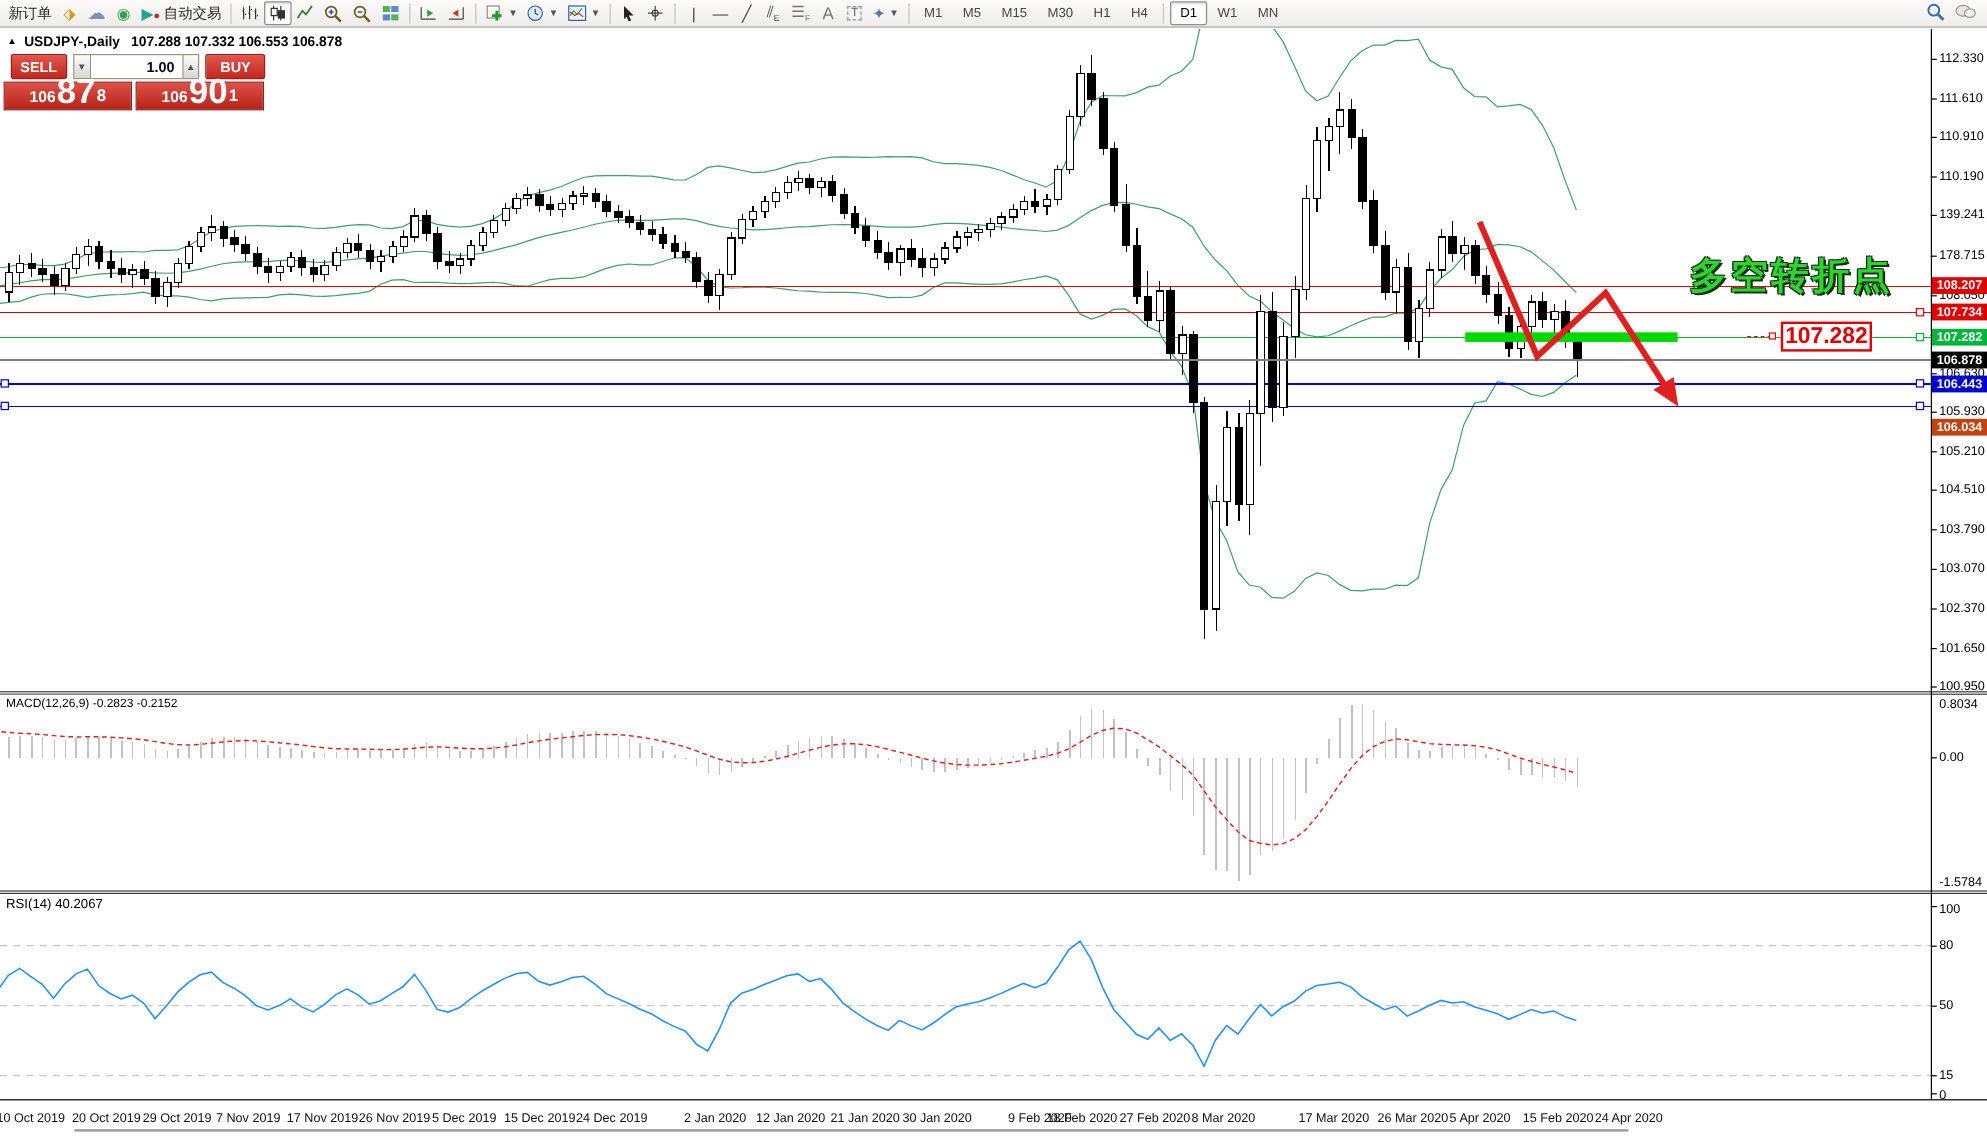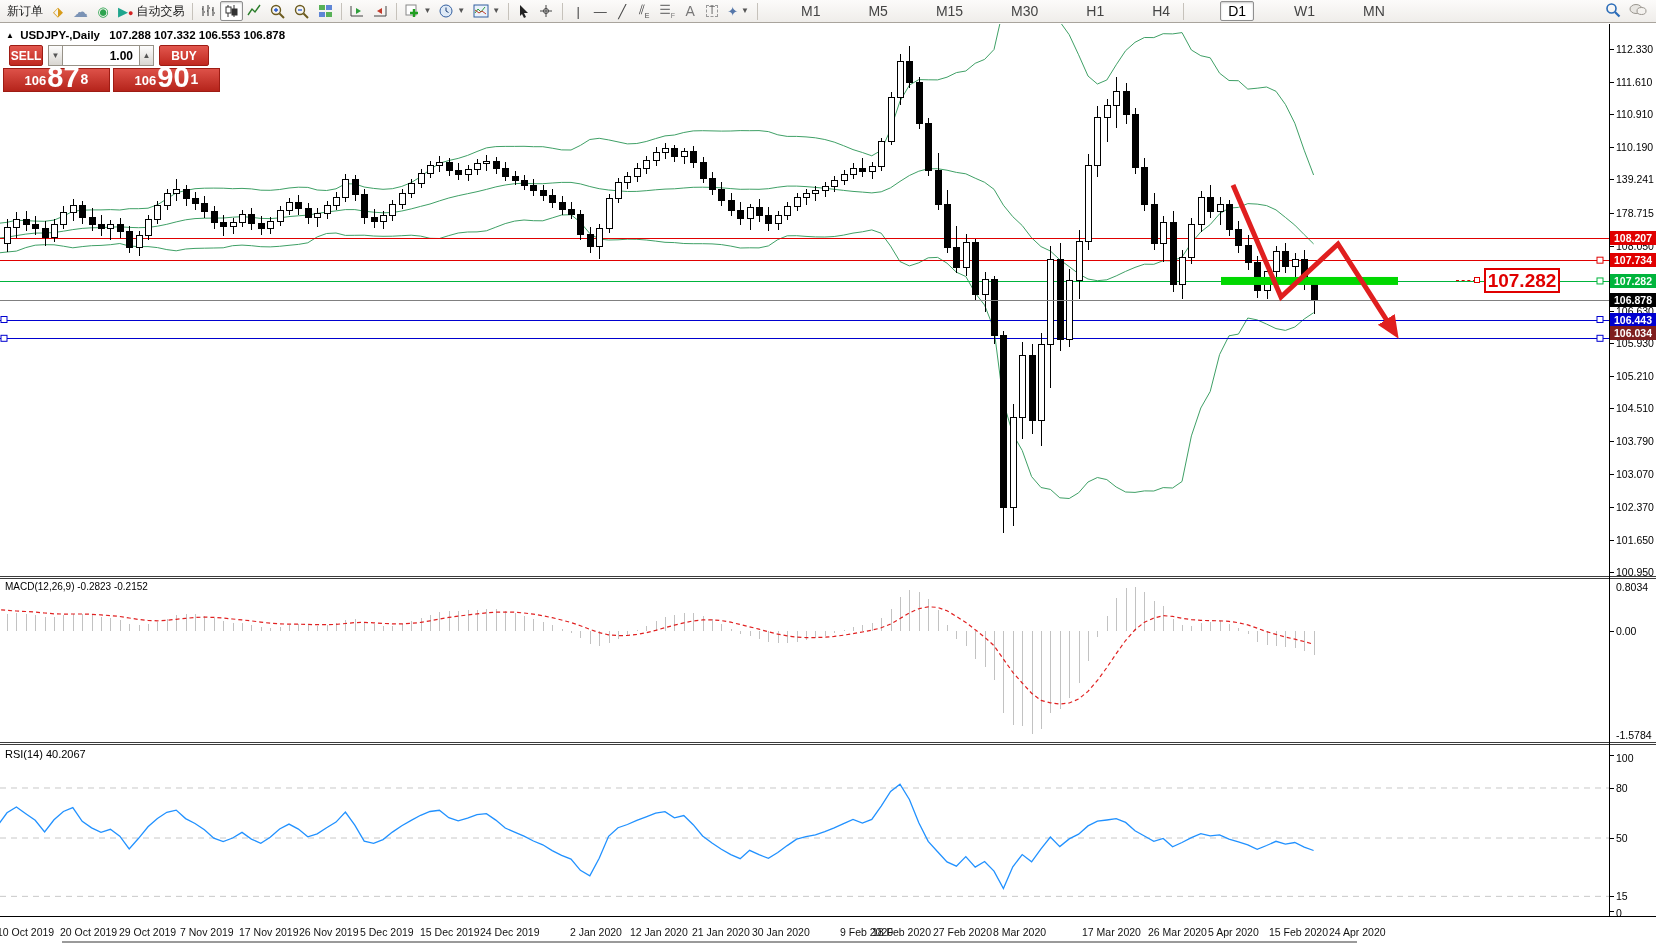--- a/index.html
+++ b/index.html
@@ -9,22 +9,22 @@
 
   
   #toolbar{position:absolute;top:0;left:0;width:1656px;height:23px;
     background:linear-gradient(#fcfbfa,#efedea);border-bottom:1px solid #a9a49d;
     display:flex;align-items:center;padding:0 3px;font-size:12px;color:#222;z-index:40;}
   .tbtn{height:20px;min-width:22px;display:flex;align-items:center;justify-content:center;
     padding:0 3px;border:1px solid transparent;border-radius:2px;gap:3px;white-space:nowrap;}
   .tbtn.pressed{background:#fff;border:1px solid #8f8f8f;box-shadow:inset 0 1px 2px rgba(0,0,0,.22);}
   .tsep{width:1px;height:17px;background:#c6c2bb;margin:0 4px;flex:0 0 1px;}
   .gi{font-size:13px;line-height:1;display:inline-block;}
-  .tf-btn{font-size:14px;color:#444;padding:0 7px;height:20px;display:flex;align-items:center;
-    border:1px solid transparent;border-radius:2px;margin-left:31px;}
+  .tf-btn{font-size:11px;color:#444;padding:0 7px;height:20px;display:flex;align-items:center;
+    border:1px solid transparent;border-radius:2px;}
   .tf-btn.active{background:#fff;border:1px solid #8f8f8f;box-shadow:inset 0 1px 2px rgba(0,0,0,.22);color:#000;}
   #tb-right{margin-left:auto;display:flex;align-items:center;gap:8px;padding-right:6px;}
 
   
   .pane-svg{position:absolute;left:0;background:#fff;}
   .divider{position:absolute;left:0;width:1656px;height:3px;
     background:linear-gradient(#3c3c3c,#3c3c3c) 0 0/100% 1px no-repeat,
                linear-gradient(#3c3c3c,#3c3c3c) 0 2px/100% 1px no-repeat;}
   #axis-vline{position:absolute;left:1609px;top:24px;width:1px;height:892px;background:#000;z-index:10;}
   #bottom-line{position:absolute;left:0;top:916px;width:1656px;height:1px;background:#000;}
@@ -39,21 +39,21 @@
   #chart-title{position:absolute;left:6px;top:29px;font-size:11.5px;font-weight:bold;color:#000;z-index:20;}
   #chart-title .tri{font-size:8px;vertical-align:1px;margin-right:3px;}
   #ind-label-macd{position:absolute;left:5px;top:581px;font-size:10px;color:#000;z-index:20;}
   #ind-label-rsi{position:absolute;left:5px;top:748px;font-size:11px;color:#000;z-index:20;}
 
   
   #trade-panel{position:absolute;left:3px;top:45px;width:218px;z-index:30;font-weight:bold;}
   #tp-row1{display:flex;align-items:center;height:21px;}
   .tp-btn{height:21px;color:#fff;font-size:12px;display:flex;align-items:center;justify-content:center;
     background:linear-gradient(#e2574e,#c0281f);border:1px solid #9e1c14;border-radius:2px;}
-  #tp-sell-btn{width:34px;margin-left:6px;}
+  #tp-sell-btn{width:47px;margin-left:6px;}
   #tp-buy-btn{width:50px;margin-left:5px;}
   .spin-btn{width:15px;height:21px;background:linear-gradient(#fdfdfd,#d9d6d1);border:1px solid #979288;
     font-size:8px;color:#555;display:flex;align-items:center;justify-content:center;}
   #tp-volume{width:76px;height:21px;border:1px solid #979288;border-left:none;border-right:none;
     font-size:12px;font-weight:bold;text-align:right;padding-right:6px;color:#000;background:#fff;}
   #tp-row2{display:flex;margin-top:2px;}
   .tp-big{width:107px;height:24px;color:#fff;background:linear-gradient(#dd5148,#b5241b);
     border:1px solid #9e1c14;display:flex;align-items:flex-end;justify-content:center;padding-bottom:1px;}
   .tp-big + .tp-big{margin-left:3px;}
   .tp-small{font-size:13px;line-height:1;margin-bottom:3px;}
@@ -723,20 +723,21 @@
           <span class="tp-sup">8</span>
       </div>
       <div class="tp-big">
         <span class="tp-small">106</span>
           <span class="tp-num">90</span>
           <span class="tp-sup">1</span>
       </div>
     </div>
   </div>
 
+  <div id="cn-annotation">多空转折点</div>
   <div id="tag-line"></div>
   <div id="tag-handle"></div>
   <div id="price-tag">107.282</div>
 
   <div id="axis-labels">
       <div class="axis-tickmark" style="top: 49px;"></div>
       <div class="axis-label" style="top: 43px;">112.330</div>
       <div class="axis-tickmark" style="top: 82.084px;"></div>
       <div class="axis-label" style="top: 76.084px;">111.610</div>
       <div class="axis-tickmark" style="top: 114.249px;"></div>
@@ -767,21 +768,21 @@
       <div class="axis-label" style="top: 500.662px;">102.370</div>
       <div class="axis-tickmark" style="top: 539.746px;"></div>
       <div class="axis-label" style="top: 533.746px;">101.650</div>
       <div class="axis-tickmark" style="top: 571.911px;"></div>
       <div class="axis-label" style="top: 565.911px;">100.950</div>
       <div class="price-badge" style="top: 231.452px; background: rgb(224, 0, 0);">108.207</div>
       <div class="price-badge" style="top: 253.186px; background: rgb(224, 0, 0);">107.734</div>
       <div class="price-badge" style="top: 273.956px; background: rgb(0, 180, 60);">107.282</div>
       <div class="price-badge" style="top: 292.519px; background: rgb(0, 0, 0);">106.878</div>
       <div class="price-badge" style="top: 312.508px; background: rgb(0, 0, 208);">106.443</div>
-      <div class="price-badge" style="top: 326px; background: #7f1d1d;">106.034</div>
+      <div class="price-badge" style="top: 349px; background: #c2410c;">106.034</div>
       <div class="axis-label" style="top: 581px;">0.8034</div>
       <div class="axis-tickmark" style="top: 631.392px;"></div>
       <div class="axis-label" style="top: 625.392px;">0.00</div>
       <div class="axis-label" style="top: 729px;">-1.5784</div>
       <div class="axis-tickmark" style="top: 754.65px;"></div>
       <div class="axis-label" style="top: 752px;">100</div>
       <div class="axis-tickmark" style="top: 787.99px;"></div>
       <div class="axis-label" style="top: 781.99px;">80</div>
       <div class="axis-tickmark" style="top: 838px;"></div>
       <div class="axis-label" style="top: 832px;">50</div>

